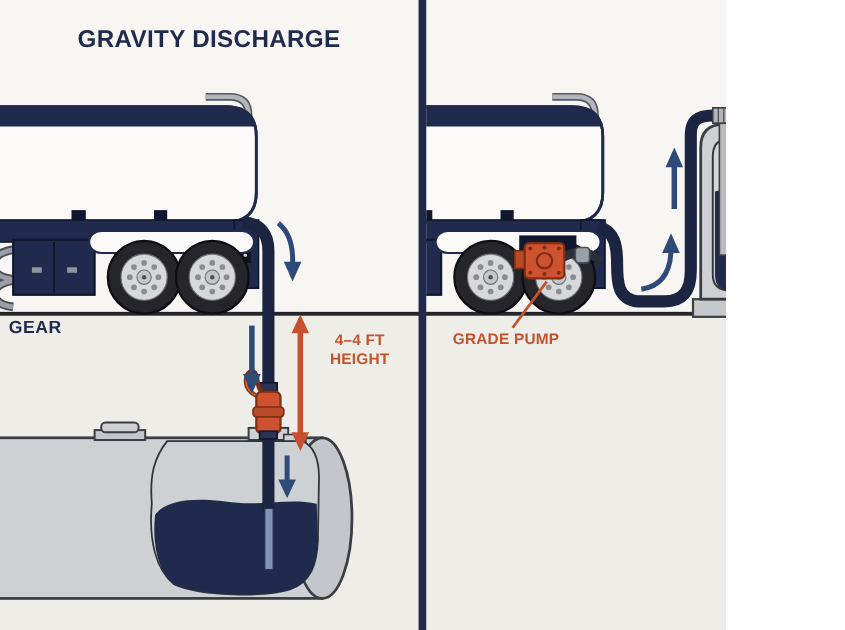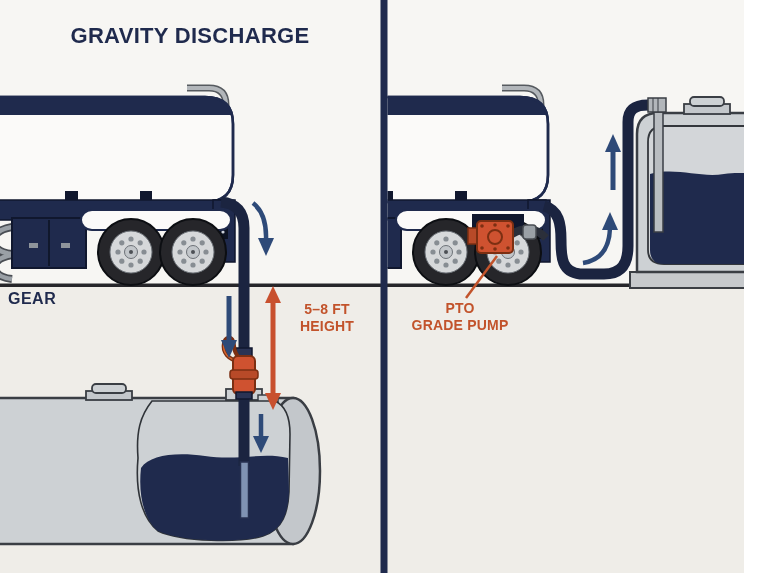--- a/index.html
+++ b/index.html
@@ -3,21 +3,21 @@
 <meta charset="utf-8">
 <style>
   :root{
     --navy:#1f2a4d; --navy-dark:#10172e; --hose-navy:#1b2440;
     --orange-text:#c2532b; --orange-pump:#cf5230; --arrow-blue:#2e4a78;
     --tank-grey:#cdd1d4; --outline-grey:#3a3e44;
     --bg-above-grade:#f7f6f3; --bg-below-grade:#efede8;
     --grade-line:#26262a; --tank-white:#fbfaf9; --liquid-navy:#1f2a4d;
   }
   html,body{margin:0;padding:0;background:#fff;}
-  .stage{position:relative;width:744px;height:573px;overflow:hidden;font-family:"Liberation Sans",sans-serif;}
+  .stage{position:relative;width:660px;height:573px;overflow:hidden;font-family:"Liberation Sans",sans-serif;}
   .stage svg{position:absolute;left:0;top:0;}
   .f-navy{fill:var(--navy)} .f-navydark{fill:var(--navy-dark)}
   .f-white{fill:var(--tank-white)} .f-grey{fill:var(--tank-grey)} .f-greyd{fill:#c3c7cb}
   .f-liquid{fill:var(--liquid-navy)} .f-blue{fill:var(--arrow-blue)} .f-orange{fill:var(--orange-pump)}
   .f-oarrow{fill:#c8502e}
   .s-navy{stroke:var(--navy)} .s-navydark{stroke:var(--navy-dark)} .s-out{stroke:var(--outline-grey)}
   .s-hose{stroke:var(--hose-navy);fill:none}
   .s-blue{stroke:var(--arrow-blue);fill:none}
   .s-oarrow{stroke:#c8502e} .s-leader{stroke:var(--orange-text)}
   .panel-title{position:absolute;top:24px;width:380px;text-align:center;
@@ -196,22 +196,21 @@
   </g>
 
   <rect x="380.5" y="0" width="7" height="573" class="f-navy"></rect>
 </svg>
 
 <div class="panel-title" style="left:0">GRAVITY DISCHARGE</div>
 
 <div class="lbl-grade">GEAR</div>
 
 <div class="lbl-orange" id="hd-label">
-  <span>5–8 FT</span>
+  <span>4–4 FT</span>
   <span>HEIGHT</span>
 </div>
 
 <div class="lbl-orange" id="pump-label">
-  <span>PTO</span>
   <span>GRADE PUMP</span>
 </div>
 
 </div>
 
 </body></html>

